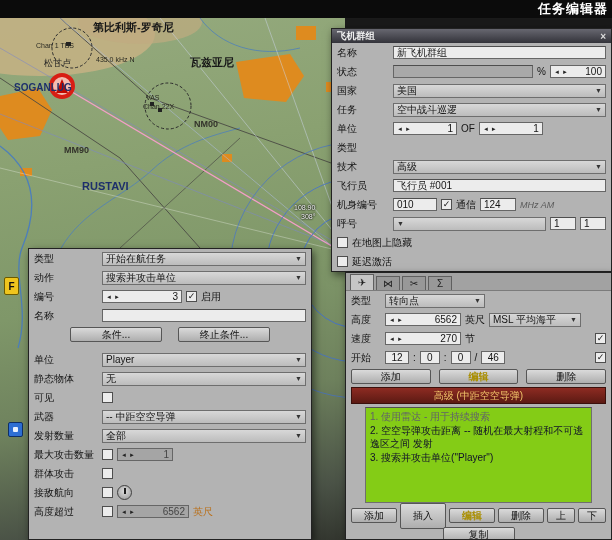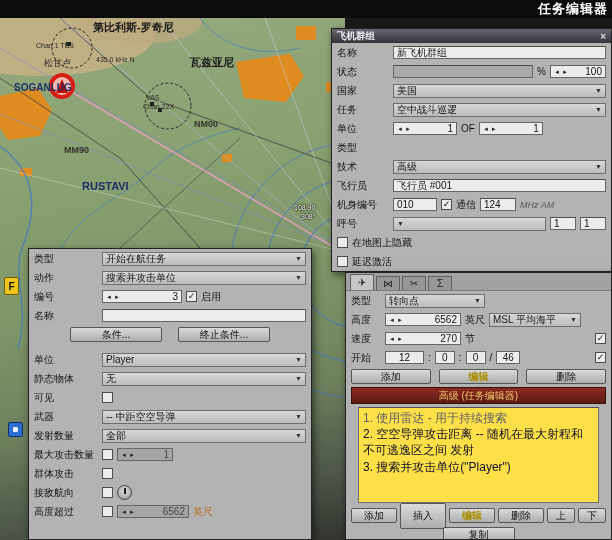--- a/index.html
+++ b/index.html
@@ -61,22 +61,22 @@
 
   
   #wppanel{left:345px;top:272px;width:267px;height:268px;}
   .tabs{height:18px;display:flex;align-items:flex-end;gap:2px;padding:2px 4px 0;background:#a2a2a2;
         border-bottom:1px solid #7b7b7b;box-sizing:border-box;}
   .tab{width:24px;height:14px;background:#989898;border:1px solid #5f5f5f;border-bottom:none;display:flex;
        align-items:center;justify-content:center;font-size:10px;color:#222;box-sizing:border-box;}
   .tab.act{background:#c6c6c6;height:16px;}
   .advbtn{height:15px;margin:1px 5px;background:linear-gradient(#8d2b22,#5c1a13);border:1px solid #3a100c;
           color:#f2c46a;font-size:10px;display:flex;align-items:center;justify-content:center;}
-  .alist{margin:3px 12px;height:96px;background:#fde047;border:1px solid #6f6f6f;border-top-color:#515151;
-         padding:2px 4px;font-size:12px;line-height:1.35;color:#10102a;overflow:hidden;box-sizing:border-box;}
+  .alist{margin:3px 19px;height:96px;background:#84cc16;border:1px solid #6f6f6f;border-top-color:#515151;
+         padding:2px 4px;font-size:10px;line-height:1.35;color:#10102a;overflow:hidden;box-sizing:border-box;}
   .alist .it1{color:#61616a;}
   .tf{height:13px;background:#ececec;border:1px solid #666;padding:0 2px;font-size:10px;display:flex;
       align-items:center;justify-content:center;box-sizing:border-box;}
 
   
   #taskpanel{left:28px;top:248px;width:284px;height:292px;}
   .dial{flex:0 0 15px;width:15px;height:15px;border-radius:50%;background:radial-gradient(circle at 50% 40%,#dedede,#969696);
         border:1px solid #404040;position:relative;box-sizing:border-box;}
   .dial i{position:absolute;left:5.5px;top:1.5px;width:2px;height:6px;background:#1c1c1c;display:block;}
   .gap6{height:6px;}
@@ -306,40 +306,40 @@
       </div>
       <span>节</span>
       <span class="sp"></span>
       <span class="cb">
           <span>✓</span>
         </span>
     </div>
 
     <div class="row">
       <span class="w30">开始</span>
-      <div class="tf" style="width:39px;">12</div>
+      <div class="tf" style="width:24px;">12</div>
       <span>:</span>
       <div class="tf" style="width:20px;">0</div>
       <span>:</span>
       <div class="tf" style="width:20px;">0</div>
       <span>/</span>
       <div class="tf" style="width:24px;">46</div>
       <span class="sp"></span>
       <span class="cb">
           <span>✓</span>
         </span>
     </div>
 
     <div class="row" style="gap:8px;">
       <div class="btn sp">添加</div>
       <div class="btn ed sp">编辑</div>
       <div class="btn sp">删除</div>
     </div>
 
-    <div class="advbtn">高级 (任务编辑器)</div>
+    <div class="advbtn">高级 (中距空空导弹)</div>
 
     <div class="alist">
       <div class="it1">1. 使用雷达 - 用于持续搜索</div>
       <div>2. 空空导弹攻击距离 -- 随机在最大射程和不可逃逸区之间 发射</div>
       <div>3. 搜索并攻击单位("Player")</div>
     </div>
 
     <div class="row" style="gap:3px;">
       <div class="btn sp" style="padding:0 2px;">添加</div>
       <div class="btn sp" style="padding:12px 2px;">插入</div>

